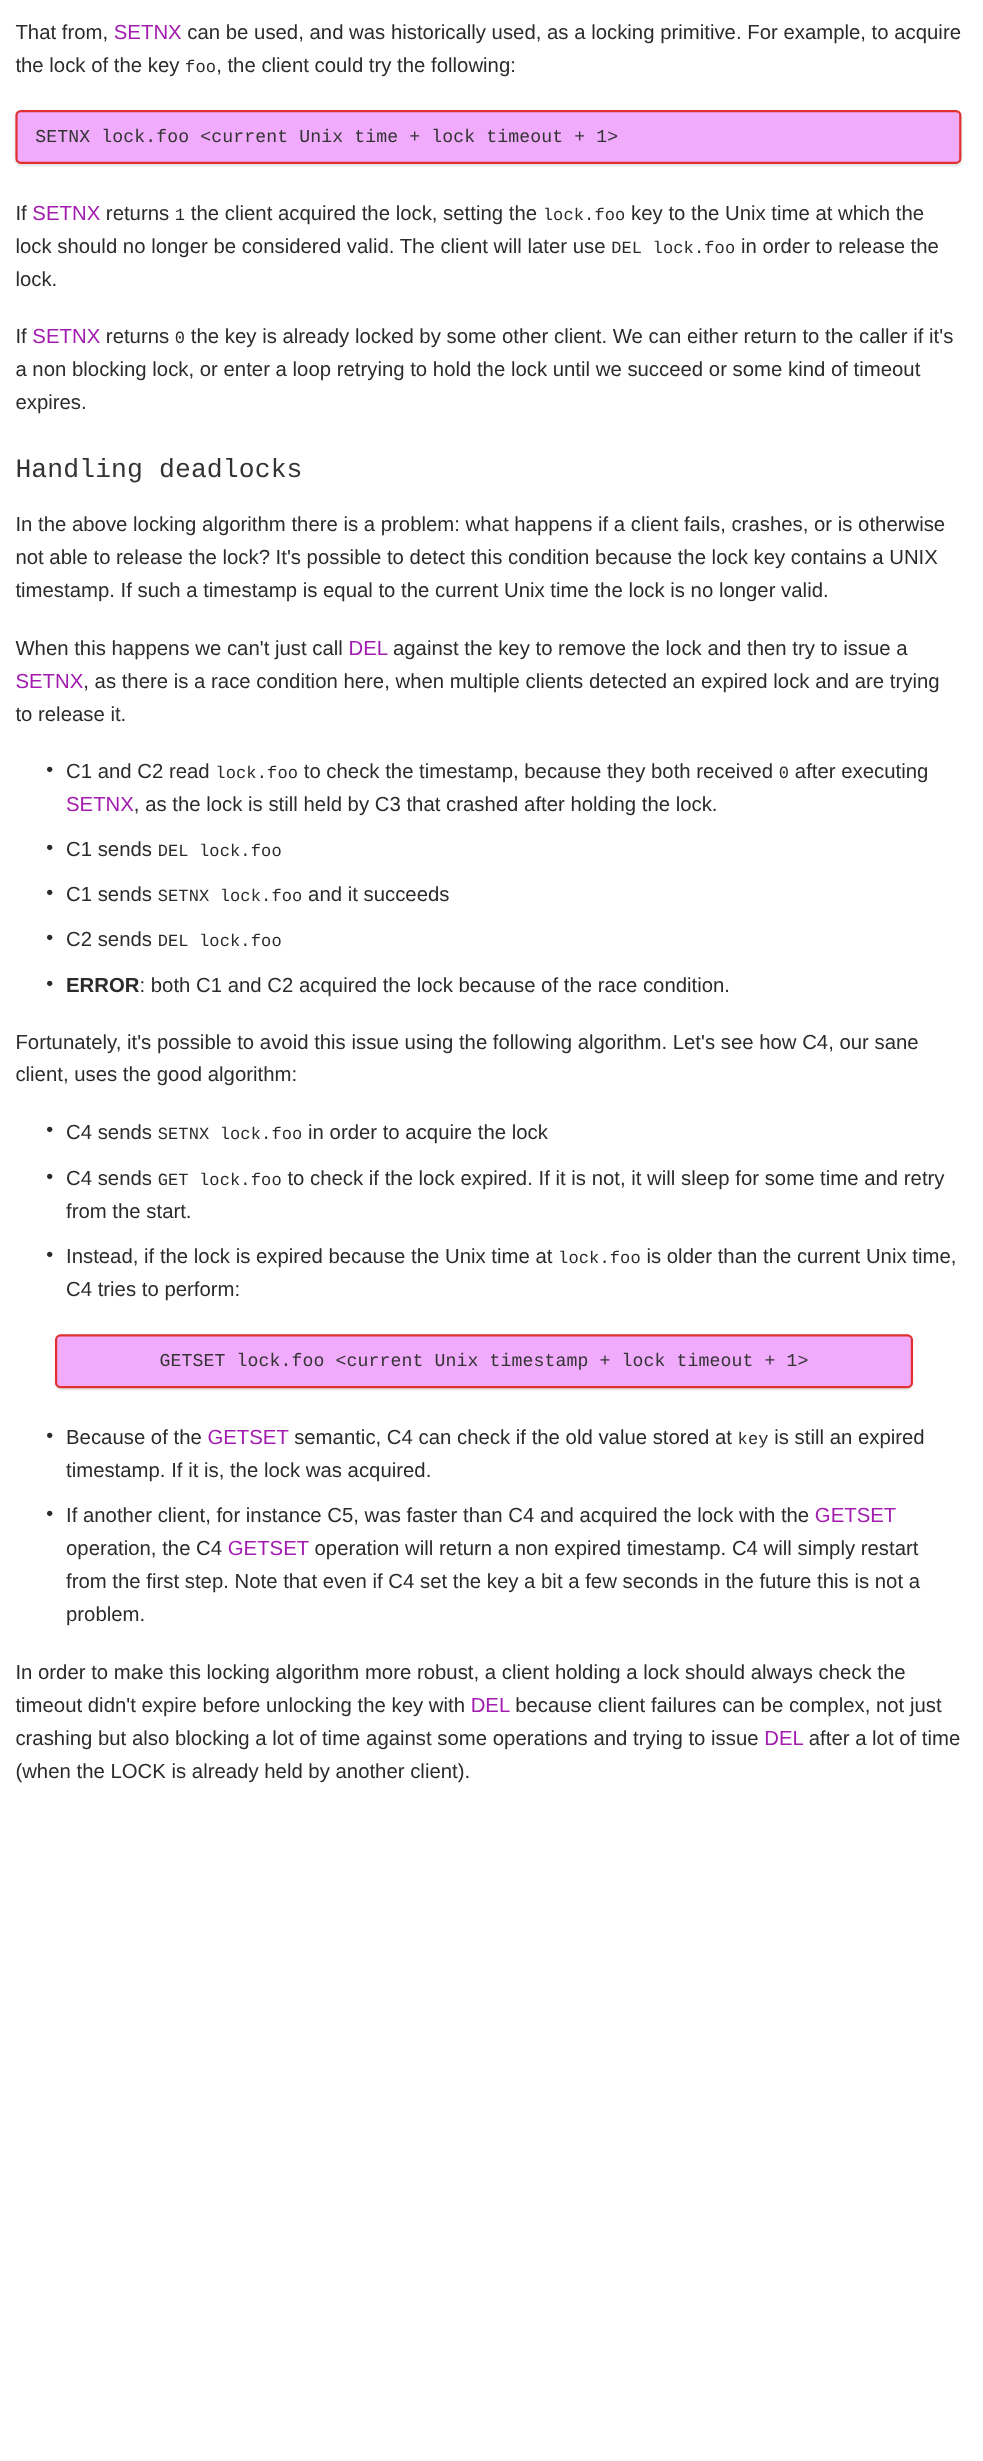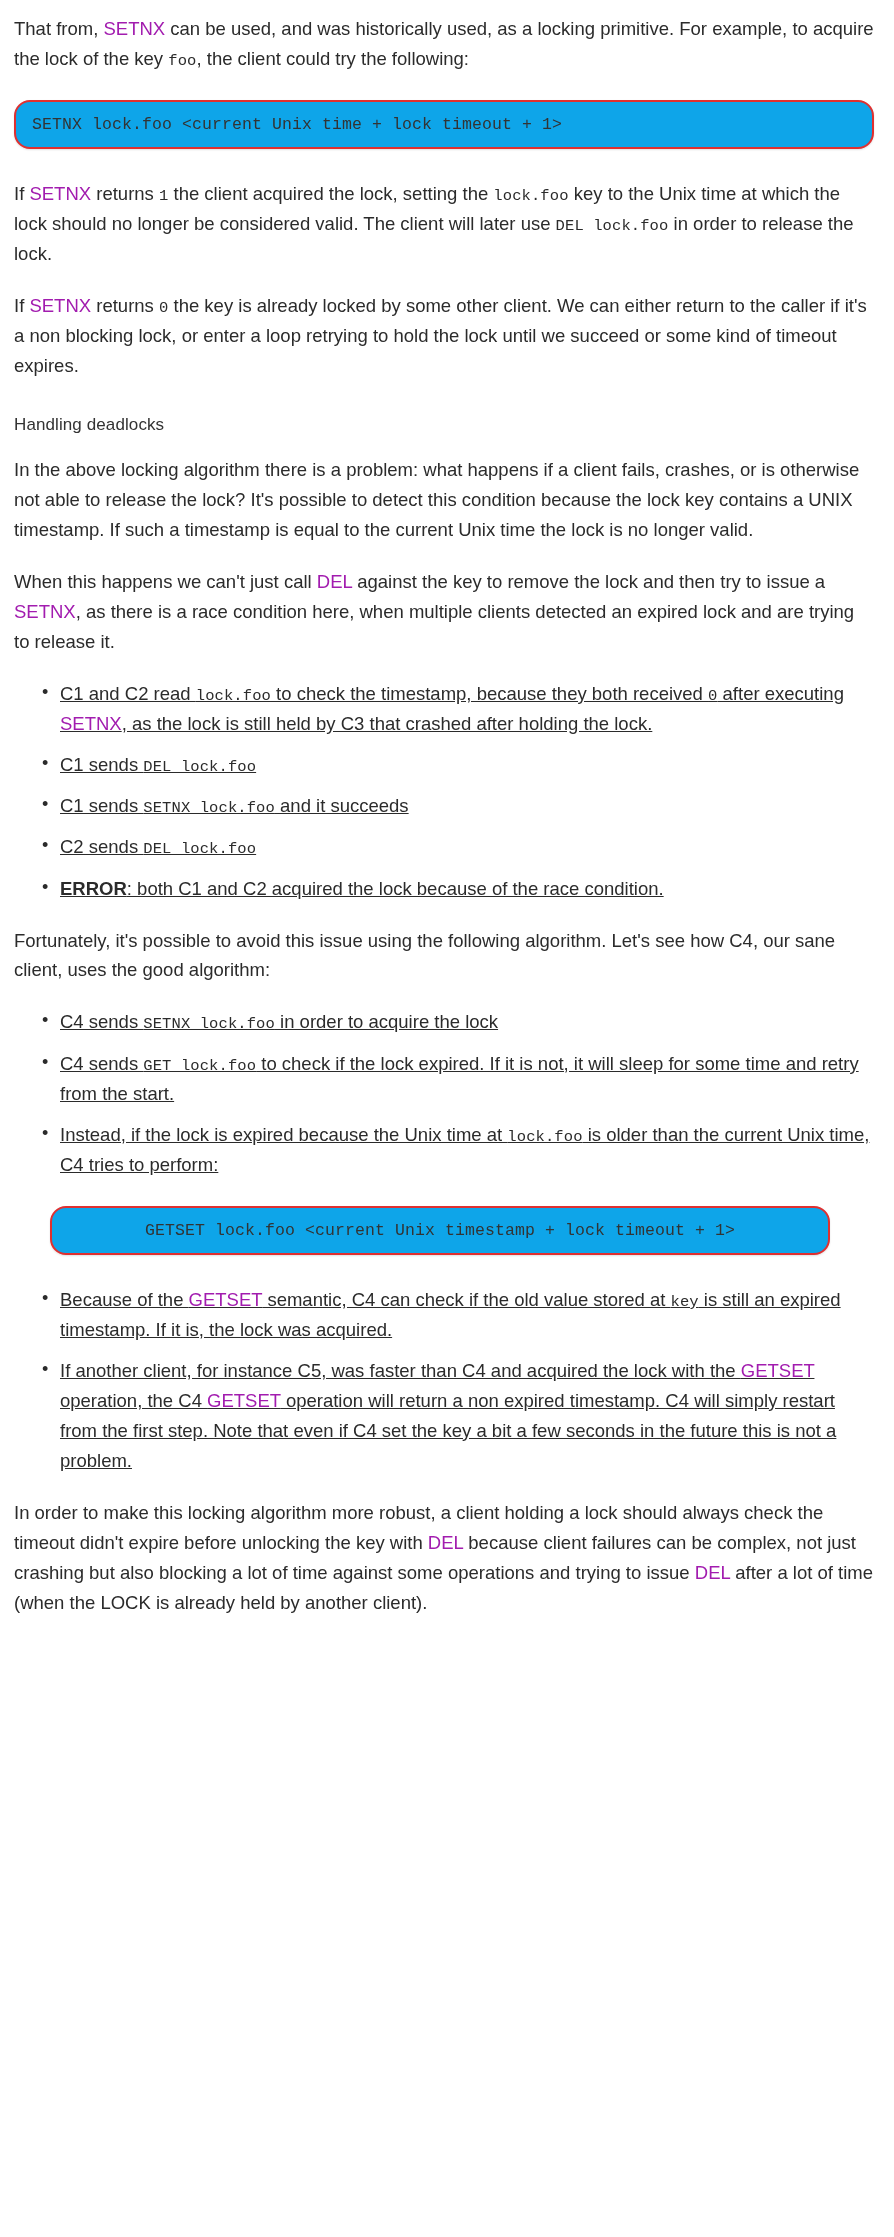--- a/index.html
+++ b/index.html
@@ -30,30 +30,31 @@
     text-decoration: none;
     text-align: center;
   }
   code, .code {
     font-family: "Liberation Mono", "DejaVu Sans Mono", monospace;
     font-size: 15.5px;
     color: #2b2b2b;
     letter-spacing: 0.1px;
   }
   h2.section-title {
-    font-size: 17px;
+    font-size: 24px;
     font-weight: 400;
     color: #333333;
     margin: 34px 0 20px 0;
     letter-spacing: 0.1px;
+    font-family: Liberation Mono, monospace;
   }
   .codeblock {
     border: 2px solid #e03030;
-    border-radius: 16px;
-    background: #0ea5e9;
+    border-radius: 5px;
+    background: #f0abfc;
     box-shadow: 0 1px 2px rgba(0,0,0,0.12);
     padding: 13px 16px;
     margin: 26px 0 30px 0;
     overflow-x: auto;
     white-space: nowrap;
   }
   .codeblock.indented {
     margin-left: 36px;
     margin-right: 44px;
     text-align: center;
@@ -64,21 +65,20 @@
   }
   ul {
     margin: 0 0 22px 0;
     padding-left: 30px;
     list-style: none;
   }
   ul li {
     position: relative;
     margin-bottom: 11px;
     padding-left: 16px;
-    text-decoration: underline;
   }
   ul li::before {
     content: "\2022";
     position: absolute;
     left: -2px;
     top: -1px;
     color: #2b2b2b;
     font-size: 18px;
   }
   ul li:last-child {

